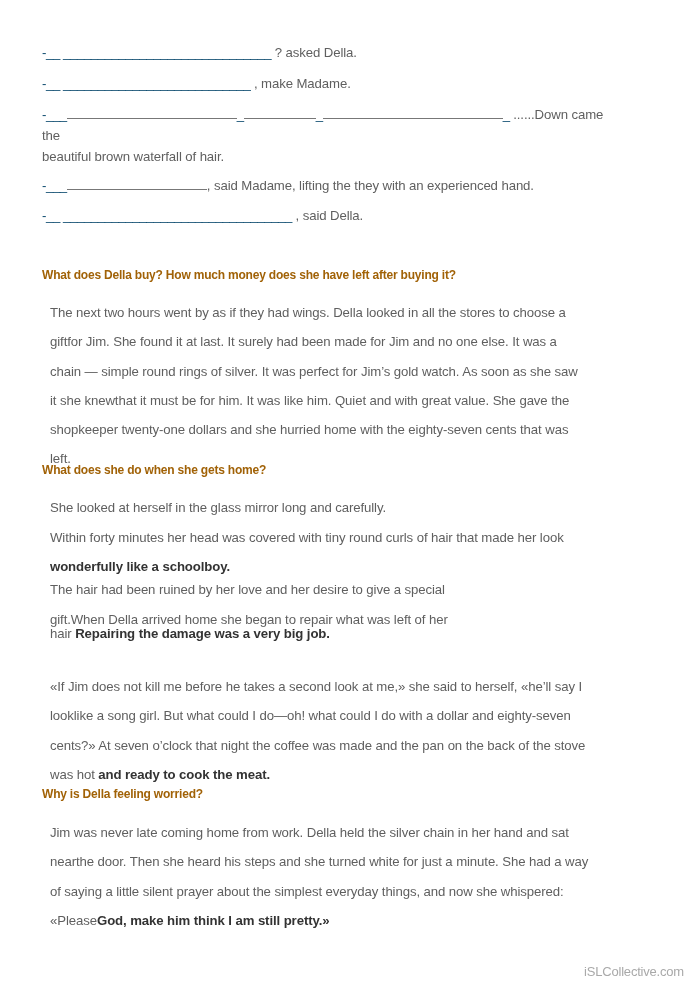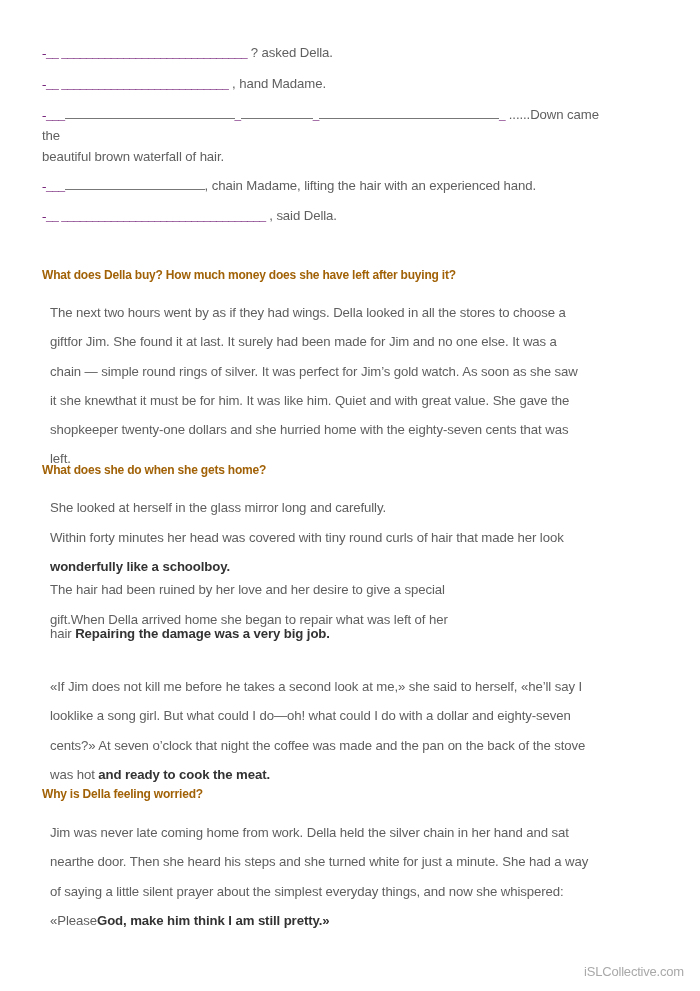--- a/index.html
+++ b/index.html
@@ -1,48 +1,48 @@
 <!DOCTYPE html>
 <html><head>
   <meta charset="utf-8">
   <style>
     html, body { margin: 0; padding: 0; background: #ffffff; }
     body { width: 700px; height: 991px; position: relative; overflow: hidden;
       font-family: "Liberation Sans", "DejaVu Sans", sans-serif; color: #5a5a5a; }
     .page { position: absolute; left: 0; top: 0; width: 700px; height: 991px; }
     .line { position: absolute; left: 42px; font-size: 13.2px; line-height: 16px; white-space: nowrap; color: #5f5f5f; letter-spacing: -0.1px; }
-    .blank { color: #701a75; letter-spacing: -0.4px; font-family: Liberation Serif, serif; }
+    .blank { color: #0c4a6e; letter-spacing: -0.4px; }
     .uline { display: inline-block; border-bottom: 1px solid #777; height: 11px; vertical-align: baseline; }
     .heading { position: absolute; left: 42px; font-size: 12px; font-weight: bold; color: #a16207; white-space: nowrap; letter-spacing: -0.2px; }
     .para { position: absolute; left: 42px; width: 620px; font-size: 13.2px; line-height: 21.3px; color: #5f5f5f; letter-spacing: -0.1px; }
     .para p { margin: 8px; white-space: nowrap; }
     b { color: #333; font-weight: bold; }
     .watermark { position: absolute; right: 16px; bottom: 12px; font-size: 13px; font-weight: normal; color: #a9a9a9; letter-spacing: -0.2px; }
   </style>
 </head>
 <body>
 
 <div class="page">
 
   <div class="line" style="top:45px">
     <span class="blank">-__ ______________________________</span>
     <span>? asked Della.</span>
   </div>
   <div class="line" style="top:76px">
     <span class="blank">-__ ___________________________</span>
-    <span>, hand Madame.</span>
+    <span>, make Madame.</span>
   </div>
   <div class="line" style="top:107px">
     <span class="blank">-___</span><span class="uline" style="width:170px"></span><span class="blank">_</span><span class="uline" style="width:72px"></span><span class="blank">_</span><span class="uline" style="width:180px"></span><span class="blank">_</span>
     <span>......Down came</span>
   </div>
   <div class="line" style="top:128px">the</div>
   <div class="line" style="top:149px">beautiful brown waterfall of hair.</div>
   <div class="line" style="top:178px">
-    <span class="blank">-___</span><span class="uline" style="width:140px"></span><span>, chain Madame, lifting the hair with an experienced hand.</span>
+    <span class="blank">-___</span><span class="uline" style="width:140px"></span><span>, said Madame, lifting the they with an experienced hand.</span>
   </div>
   <div class="line" style="top:208px">
     <span class="blank">-__ _________________________________</span>
     <span>, said Della.</span>
   </div>
 
   <div class="heading" style="top:268px">What does Della buy? How much money does she have left after buying it?</div>
   <div class="para" style="top:294px">
     <p>The next two hours went by as if they had wings. Della looked in all the stores to choose a</p>
     <p>giftfor Jim. She found it at last. It surely had been made for Jim and no one else. It was a</p>

